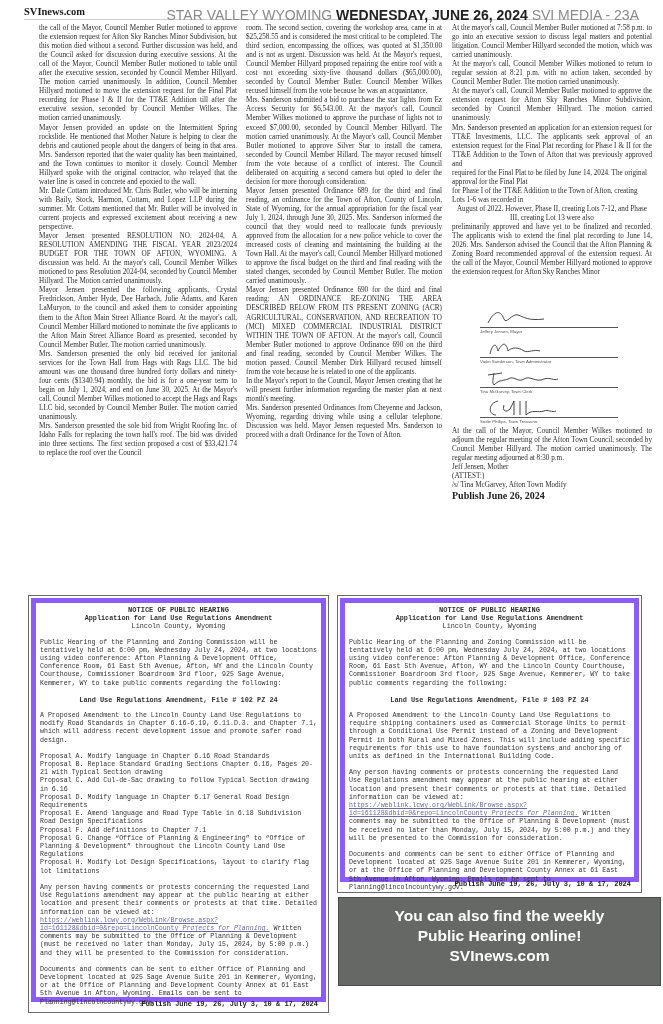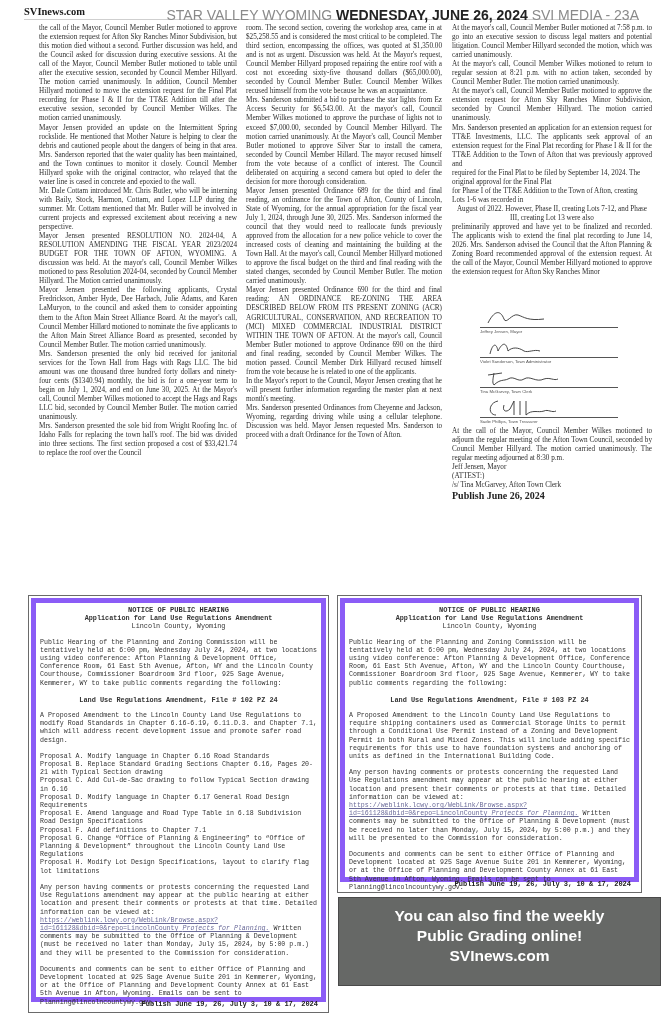--- a/index.html
+++ b/index.html
@@ -78,21 +78,21 @@
   <p>Mayor Jensen presented Ordinance 690 for the third and final reading: AN ORDINANCE RE-ZONING THE AREA DESCRIBED BELOW FROM ITS PRESENT ZONING (ACR) AGRICULTURAL, CONSERVATION, AND RECREATION TO (MCI) MIXED COMMERCIAL INDUSTRIAL DISTRICT WITHIN THE TOWN OF AFTON. At the mayor's call, Council Member Butler motioned to approve Ordinance 690 on the third and final reading, seconded by Council Member Wilkes. The motion passed. Council Member Dirk Hillyard recused himself from the vote because he is related to one of the applicants.</p>
   <p>In the Mayor's report to the Council, Mayor Jensen creating that he will present further information regarding the master plan at next month's meeting.</p>
   <p>Mrs. Sanderson presented Ordinances from Cheyenne and Jackson, Wyoming, regarding driving while using a cellular telephone. Discussion was held. Mayor Jensen requested Mrs. Sanderson to proceed with a draft Ordinance for the Town of Afton.</p>
 </div>
 
 <div class="col col3">
   <p>At the mayor's call, Council Member Butler motioned at 7:58 p.m. to go into an executive session to discuss legal matters and potential litigation. Council Member Hillyard seconded the motion, which was carried unanimously.</p>
   <p>At the mayor's call, Council Member Wilkes motioned to return to regular session at 8:21 p.m. with no action taken, seconded by Council Member Butler. The motion carried unanimously.</p>
   <p>At the mayor's call, Council Member Butler motioned to approve the extension request for Afton Sky Ranches Minor Subdivision, seconded by Council Member Hillyard. The motion carried unanimously.</p>
   <p>Mrs. Sanderson presented an application for an extension request for TT&amp;E Investments, LLC. The applicants seek approval of an extension request for the Final Plat recording for Phase I &amp; II for the TT&amp;E Addition to the Town of Afton that was previously approved and</p>
-  <p style="text-align:left">required for the Final Plat to be filed by September 14, 2024. The original approval for the Final Plat</p>
+  <p style="text-align:left">required for the Final Plat to be filed by June 14, 2024. The original approval for the Final Plat</p>
   <p style="text-align:left">for Phase I of the TT&amp;E Addition to the Town of Afton, creating Lots 1-6 was recorded in</p>
   <p style="text-align:center">August of 2022. However, Phase II, creating Lots 7-12, and Phase III, creating Lot 13 were also</p>
   <p style="height:81px;overflow:hidden">preliminarily approved and have yet to be finalized and recorded. The applicants wish to extend the final plat recording to June 14, 2026. Mrs. Sanderson advised the Council that the Afton Planning &amp; Zoning Board recommended approval of the extension request. At the call of the Mayor, Council Member Hillyard motioned to approve the extension request for Afton Sky Ranches Minor</p>
 
   <div class="sigs">
     <div class="sig">
       <svg width="90" height="20">
           <path d="M4 16 C10 4,16 2,20 12 C22 18,28 6,34 8 C40 10,44 14,60 12" stroke="#333" stroke-width="0.9" fill="none"></path>
         </svg>
     </div>
@@ -111,23 +111,23 @@
     <div class="sig-name">Tina McGarvey, Town Clerk</div>
     <div class="sig">
       <svg width="90" height="20">
           <path d="M14 4 C4 6,4 18,12 18 M20 8 C18 14,22 16,26 12 L30 4 L30 18 M36 4 L36 18 M42 4 L42 18 C48 12,54 16,60 14 C64 12,68 16,72 14" stroke="#333" stroke-width="0.9" fill="none"></path>
         </svg>
     </div>
     <div class="sig-name">Sadie Phillips, Town Treasurer</div>
   </div>
 
   <p>At the call of the Mayor, Council Member Wilkes motioned to adjourn the regular meeting of the Afton Town Council, seconded by Council Member Hillyard. The motion carried unanimously. The regular meeting adjourned at 8:30 p.m.</p>
-  <p>Jeff Jensen, Mayor</p>
+  <p>Jeff Jensen, Mother</p>
   <p>(ATTEST:)</p>
-  <p>/s/ Tina McGarvey, Afton Town Clerk</p>
+  <p>/s/ Tina McGarvey, Afton Town Modify</p>
   <div class="publish">Publish June 26, 2024</div>
 </div>
 
 <div class="notice n1">
   <div class="notice-inner">
     <div class="n-title">NOTICE OF PUBLIC HEARING</div>
     <div class="n-sub">Application for Land Use Regulations Amendment</div>
     <div class="n-loc">Lincoln County, Wyoming</div>
     <div class="n-para">Public Hearing of the Planning and Zoning Commission will be tentatively held at 6:00 pm, Wednesday July 24, 2024, at two locations using video conference:  Afton Planning &amp; Development Office, Conference Room, 61 East 5th Avenue, Afton, WY and the Lincoln County Courthouse, Commissioner Boardroom 3rd floor, 925 Sage Avenue, Kemmerer, WY to take public comments regarding the following:</div>
     <div class="n-file">Land Use Regulations Amendment, File # 102 PZ 24</div>
@@ -161,15 +161,15 @@
     <div class="n-para">
       <span>Any person having comments or protests concerning the requested Land Use Regulations amendment may appear at the public hearing at either location and present their comments or protests at that time.  Detailed information can be viewed at: </span><span class="n-link"><span>https://weblink.lcwy.org/WebLink/Browse.aspx?id=161128&amp;dbid=0&amp;repo=LincolnCounty</span> <i>Projects for Planning.</i></span><span> Written comments may be submitted to the Office of Planning &amp; Development (must be received no later than Monday, July 15, 2024, by 5:00 p.m.) and they will be presented to the Commission for consideration.</span>
     </div>
     <div class="n-para">Documents and comments can be sent to either Office of Planning and Development located at 925 Sage Avenue Suite 201 in Kemmerer, Wyoming, or at the Office of Planning and Development County Annex at 61 East 5th Avenue in Afton, Wyoming. Emails can be sent to Planning@lincolncountywy.gov.</div>
     <div class="n-pub">Publish June 19, 26, July 3, 10 &amp; 17, 2024</div>
   </div>
 </div>
 
 <div class="promo">
   <div>You can also find the weekly</div>
-  <div>Public Grading online!</div>
+  <div>Public Hearing online!</div>
   <div>SVInews.com</div>
 </div>
 
 </body></html>

